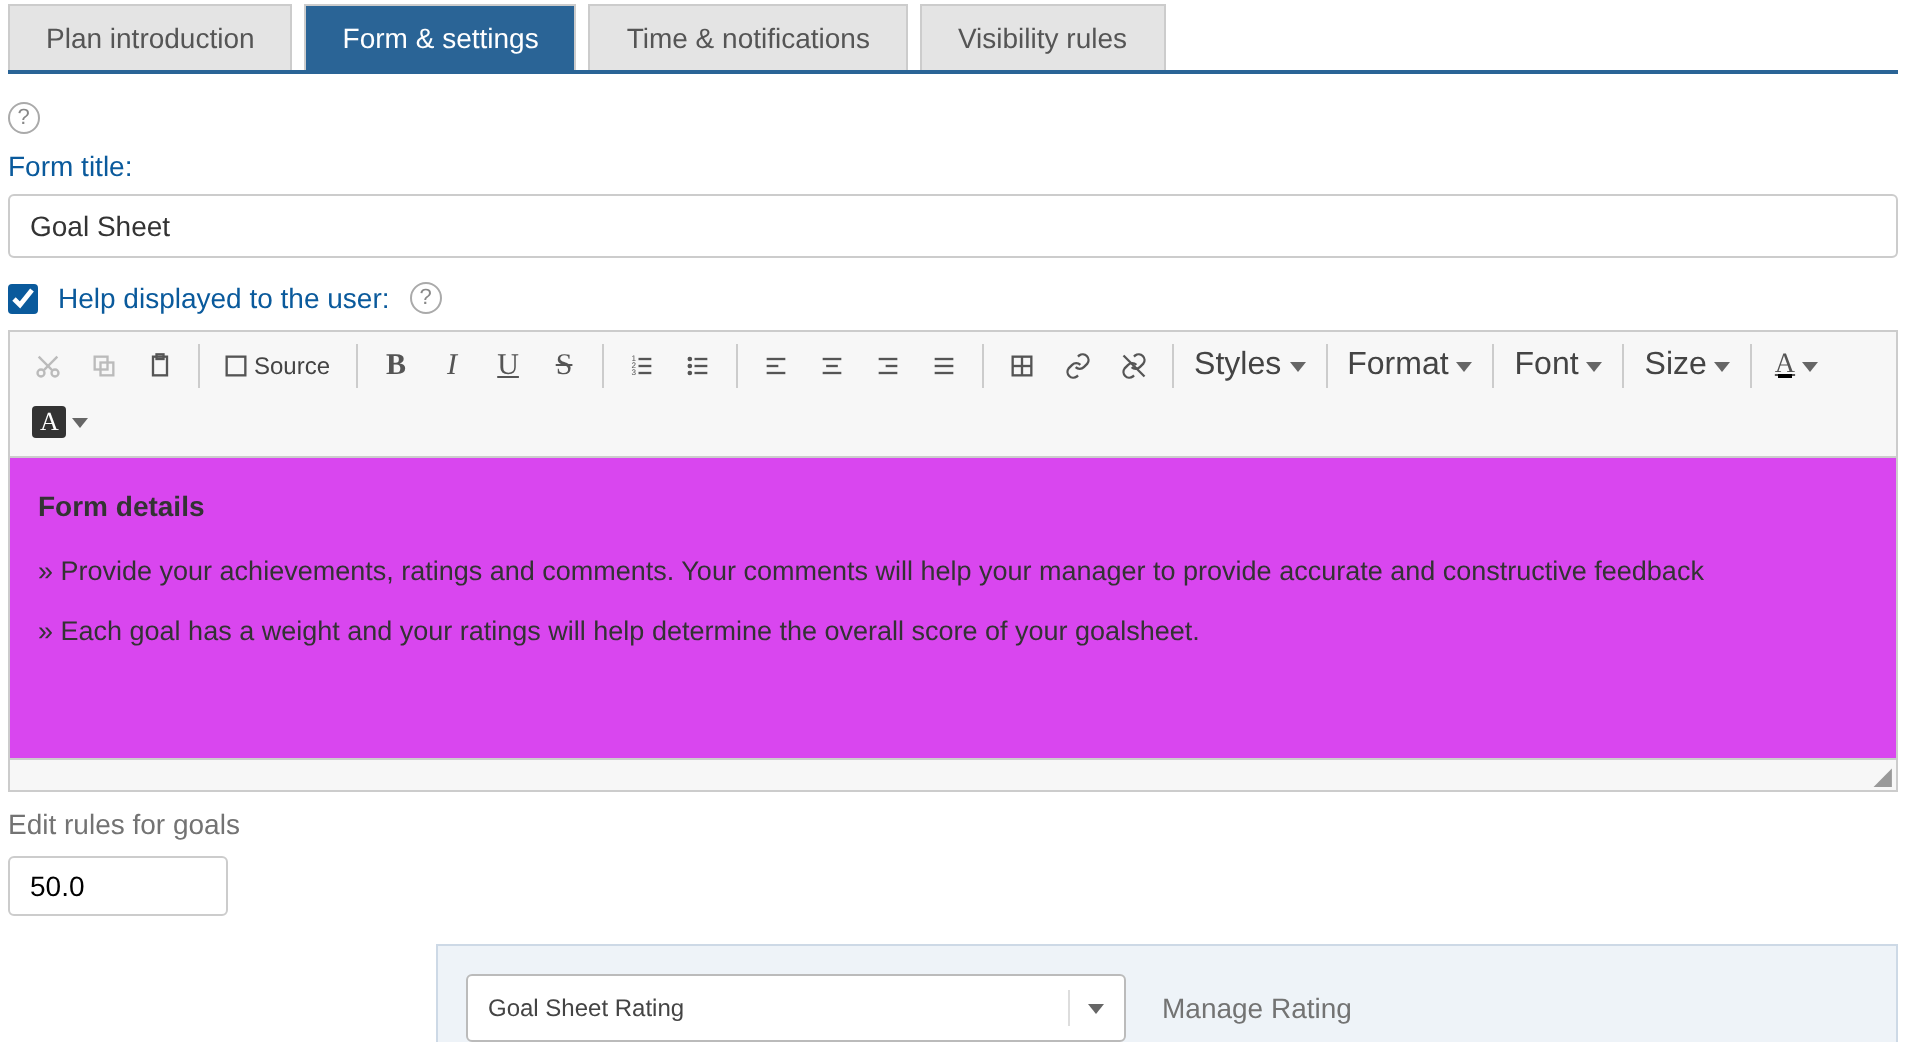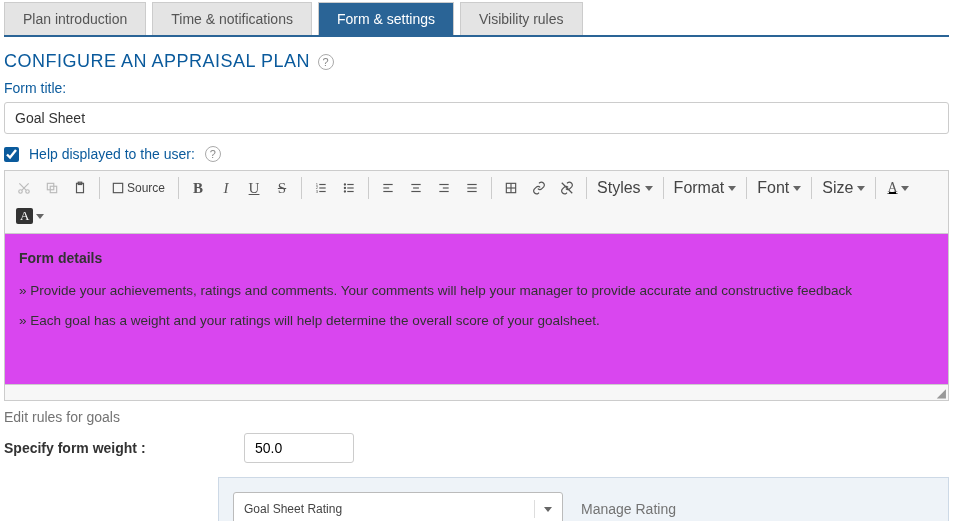--- a/index.html
+++ b/index.html
@@ -39,27 +39,26 @@
     .select-caret { display: inline-flex; align-items: center; justify-content: center; width: 18px; height: 18px; border-left: 1px solid #ddd; padding-left: 8px; }
     svg { display: block; }
   </style>
 </head>
 <body>
 
 
 
 <div class="tabs">
   <div class="tab">Plan introduction</div>
+  <div class="tab active">Form &amp; settings</div>
   <div class="tab">Time &amp; notifications</div>
-  <div class="tab active">Form &amp; settings</div>
   <div class="tab">Visibility rules</div>
 </div>
 
 <h2 class="page-title">
-  <span>CONFIGURE AN APPRAISAL PLAN</span>
   <span class="help-circle">?</span>
 </h2>
 
 <label class="field-label">Form title:</label>
 <input type="text" class="text-input" value="Goal Sheet" style="">
 
 <div class="checkbox-row">
   <input type="checkbox" checked="" style="">
   <label>Help displayed to the user:</label>
   <span class="help-circle">?</span>
@@ -206,21 +205,20 @@
     <p>» <span>Each goal has a weight and your ratings will help determine the overall score of your goalsheet.</span></p>
   </div>
   <div class="editor-footer">
     <span class="resize-grip">◢</span>
   </div>
 </div>
 
 <a class="link">Edit rules for goals</a>
 
 <div class="weight-row">
-  <span class="weight-label">Specify form weight :</span>
   <input type="text" class="weight-input" value="50.0" style="">
 </div>
 
 <div class="rating-panel">
   <div class="select-box">
     <span>Goal Sheet Rating</span>
     <span class="select-caret">
         <span class="caret"></span>
       </span>
   </div>

